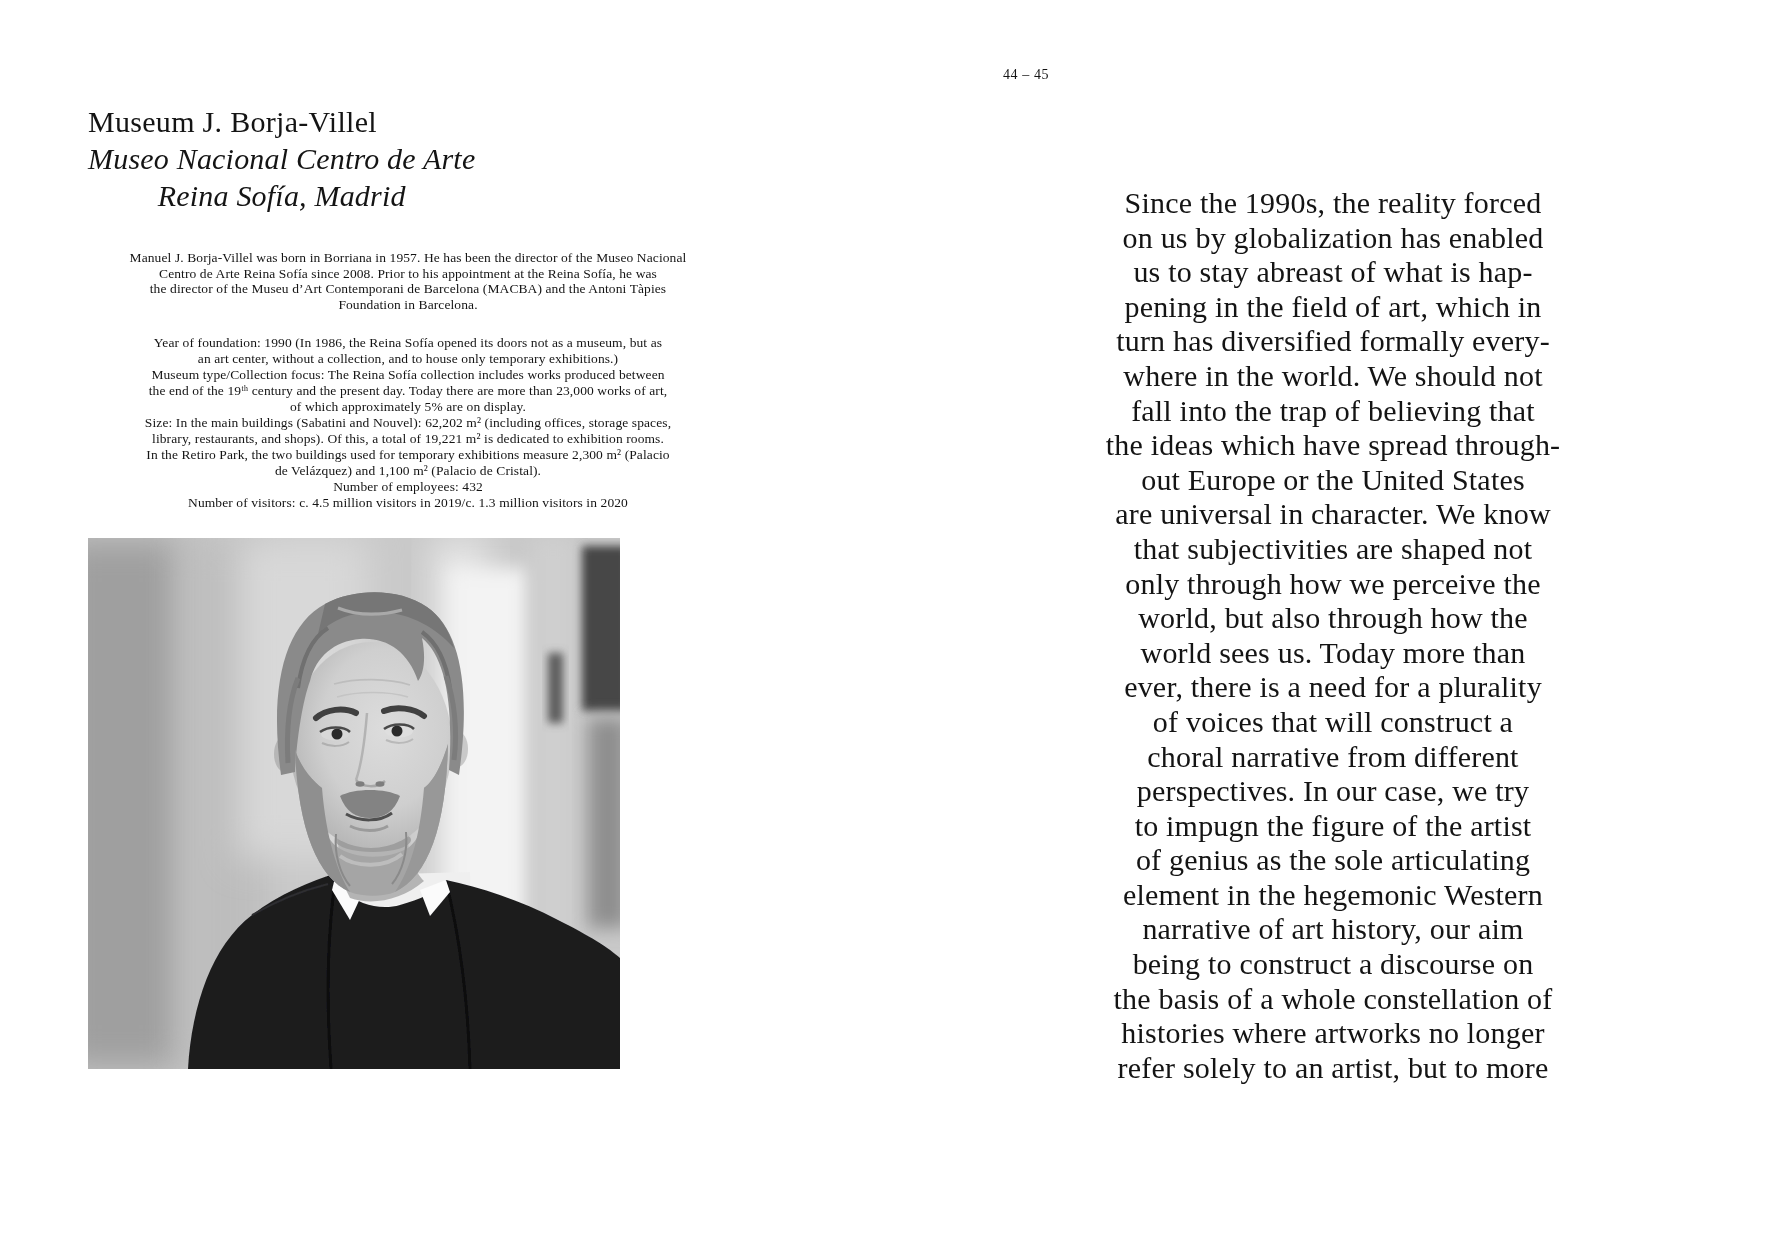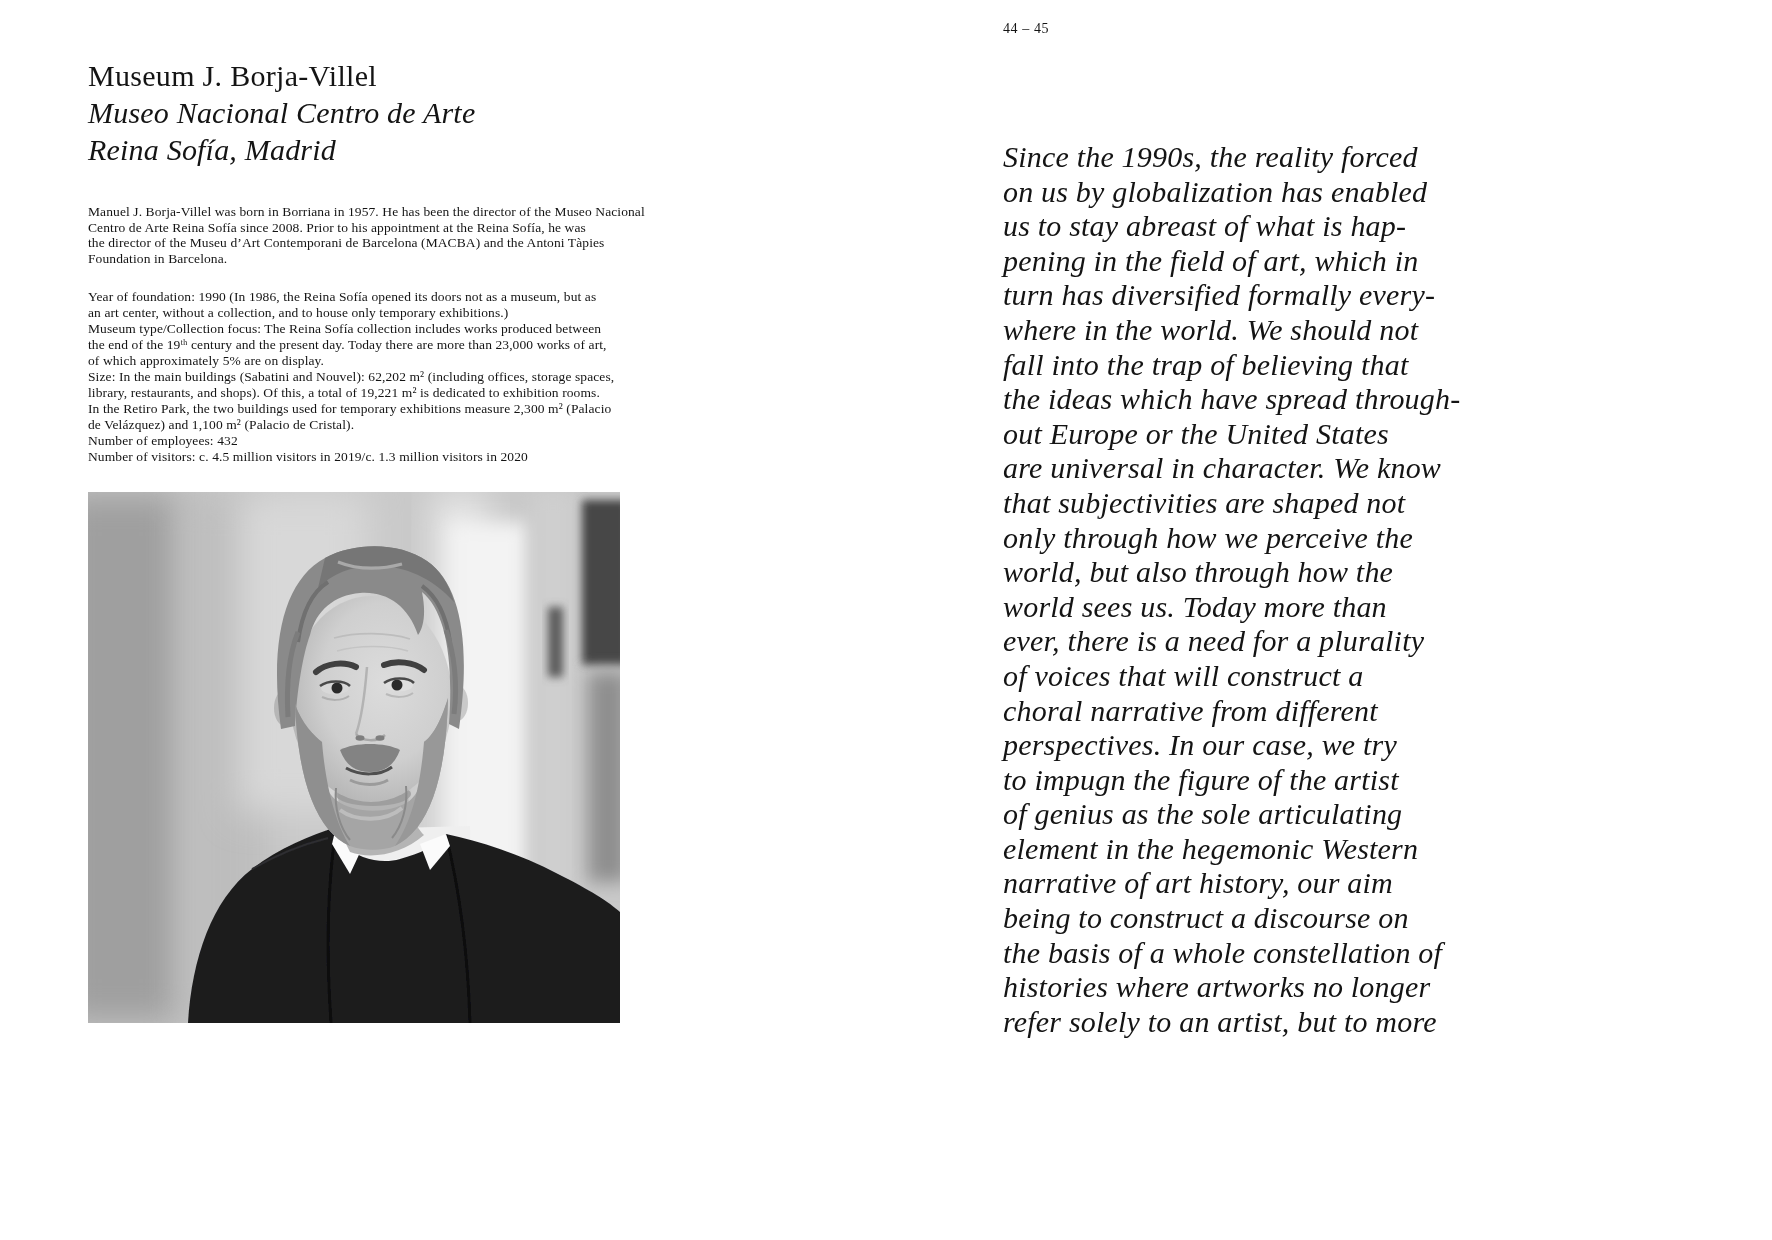--- a/index.html
+++ b/index.html
@@ -6,22 +6,22 @@
   html, body { background: #ffffff; }
   .spread {
     position: relative;
     width: 1772px;
     height: 1240px;
     background: #ffffff;
     font-family: "Liberation Serif", "DejaVu Serif", serif;
     color: #141414;
     overflow: hidden;
   }
-  .abs { position: absolute; }
-  .prelines { white-space: pre-line; }
+  .abs { position: absolute; margin-top: 46px; }
+  .prelines { white-space: pre-line; text-align: center; }
 
   
   .title-block { left: 88px; top: 57px; font-size: 30px; line-height: 37px; }
   .title-name { font-style: normal; letter-spacing: 0.3px; }
   .title-institution { font-style: italic; letter-spacing: 0.2px; }
 
   .bio-block {
     left: 88px; top: 204px; width: 640px;
     font-size: 13.5px; line-height: 15.6px; letter-spacing: 0.1px;
   }
@@ -37,21 +37,21 @@
   .photo-frame svg { display: block; width: 100%; height: 100%; }
 
   
   .folio { left: 1003px; top: 21px; font-size: 14px; letter-spacing: 0.6px; }
   .question-heading {
     left: 1003px; top: 56px; width: 680px;
     font-size: 35px; font-style: italic; letter-spacing: 0.2px;
   }
   .body-text {
     left: 1003px; top: 140px; width: 660px;
-    font-size: 30px; line-height: 34.6px; letter-spacing: 0.2px; font-style: italic;
+    font-size: 30px; line-height: 34.6px; letter-spacing: 0.2px;
   }
 </style>
 </head>
 <body>
 
 <div class="spread">
 
   <div class="abs title-block">
     <div class="title-name">Museum J. Borja-Villel</div>
     <div class="title-institution prelines">Museo Nacional Centro de Arte

